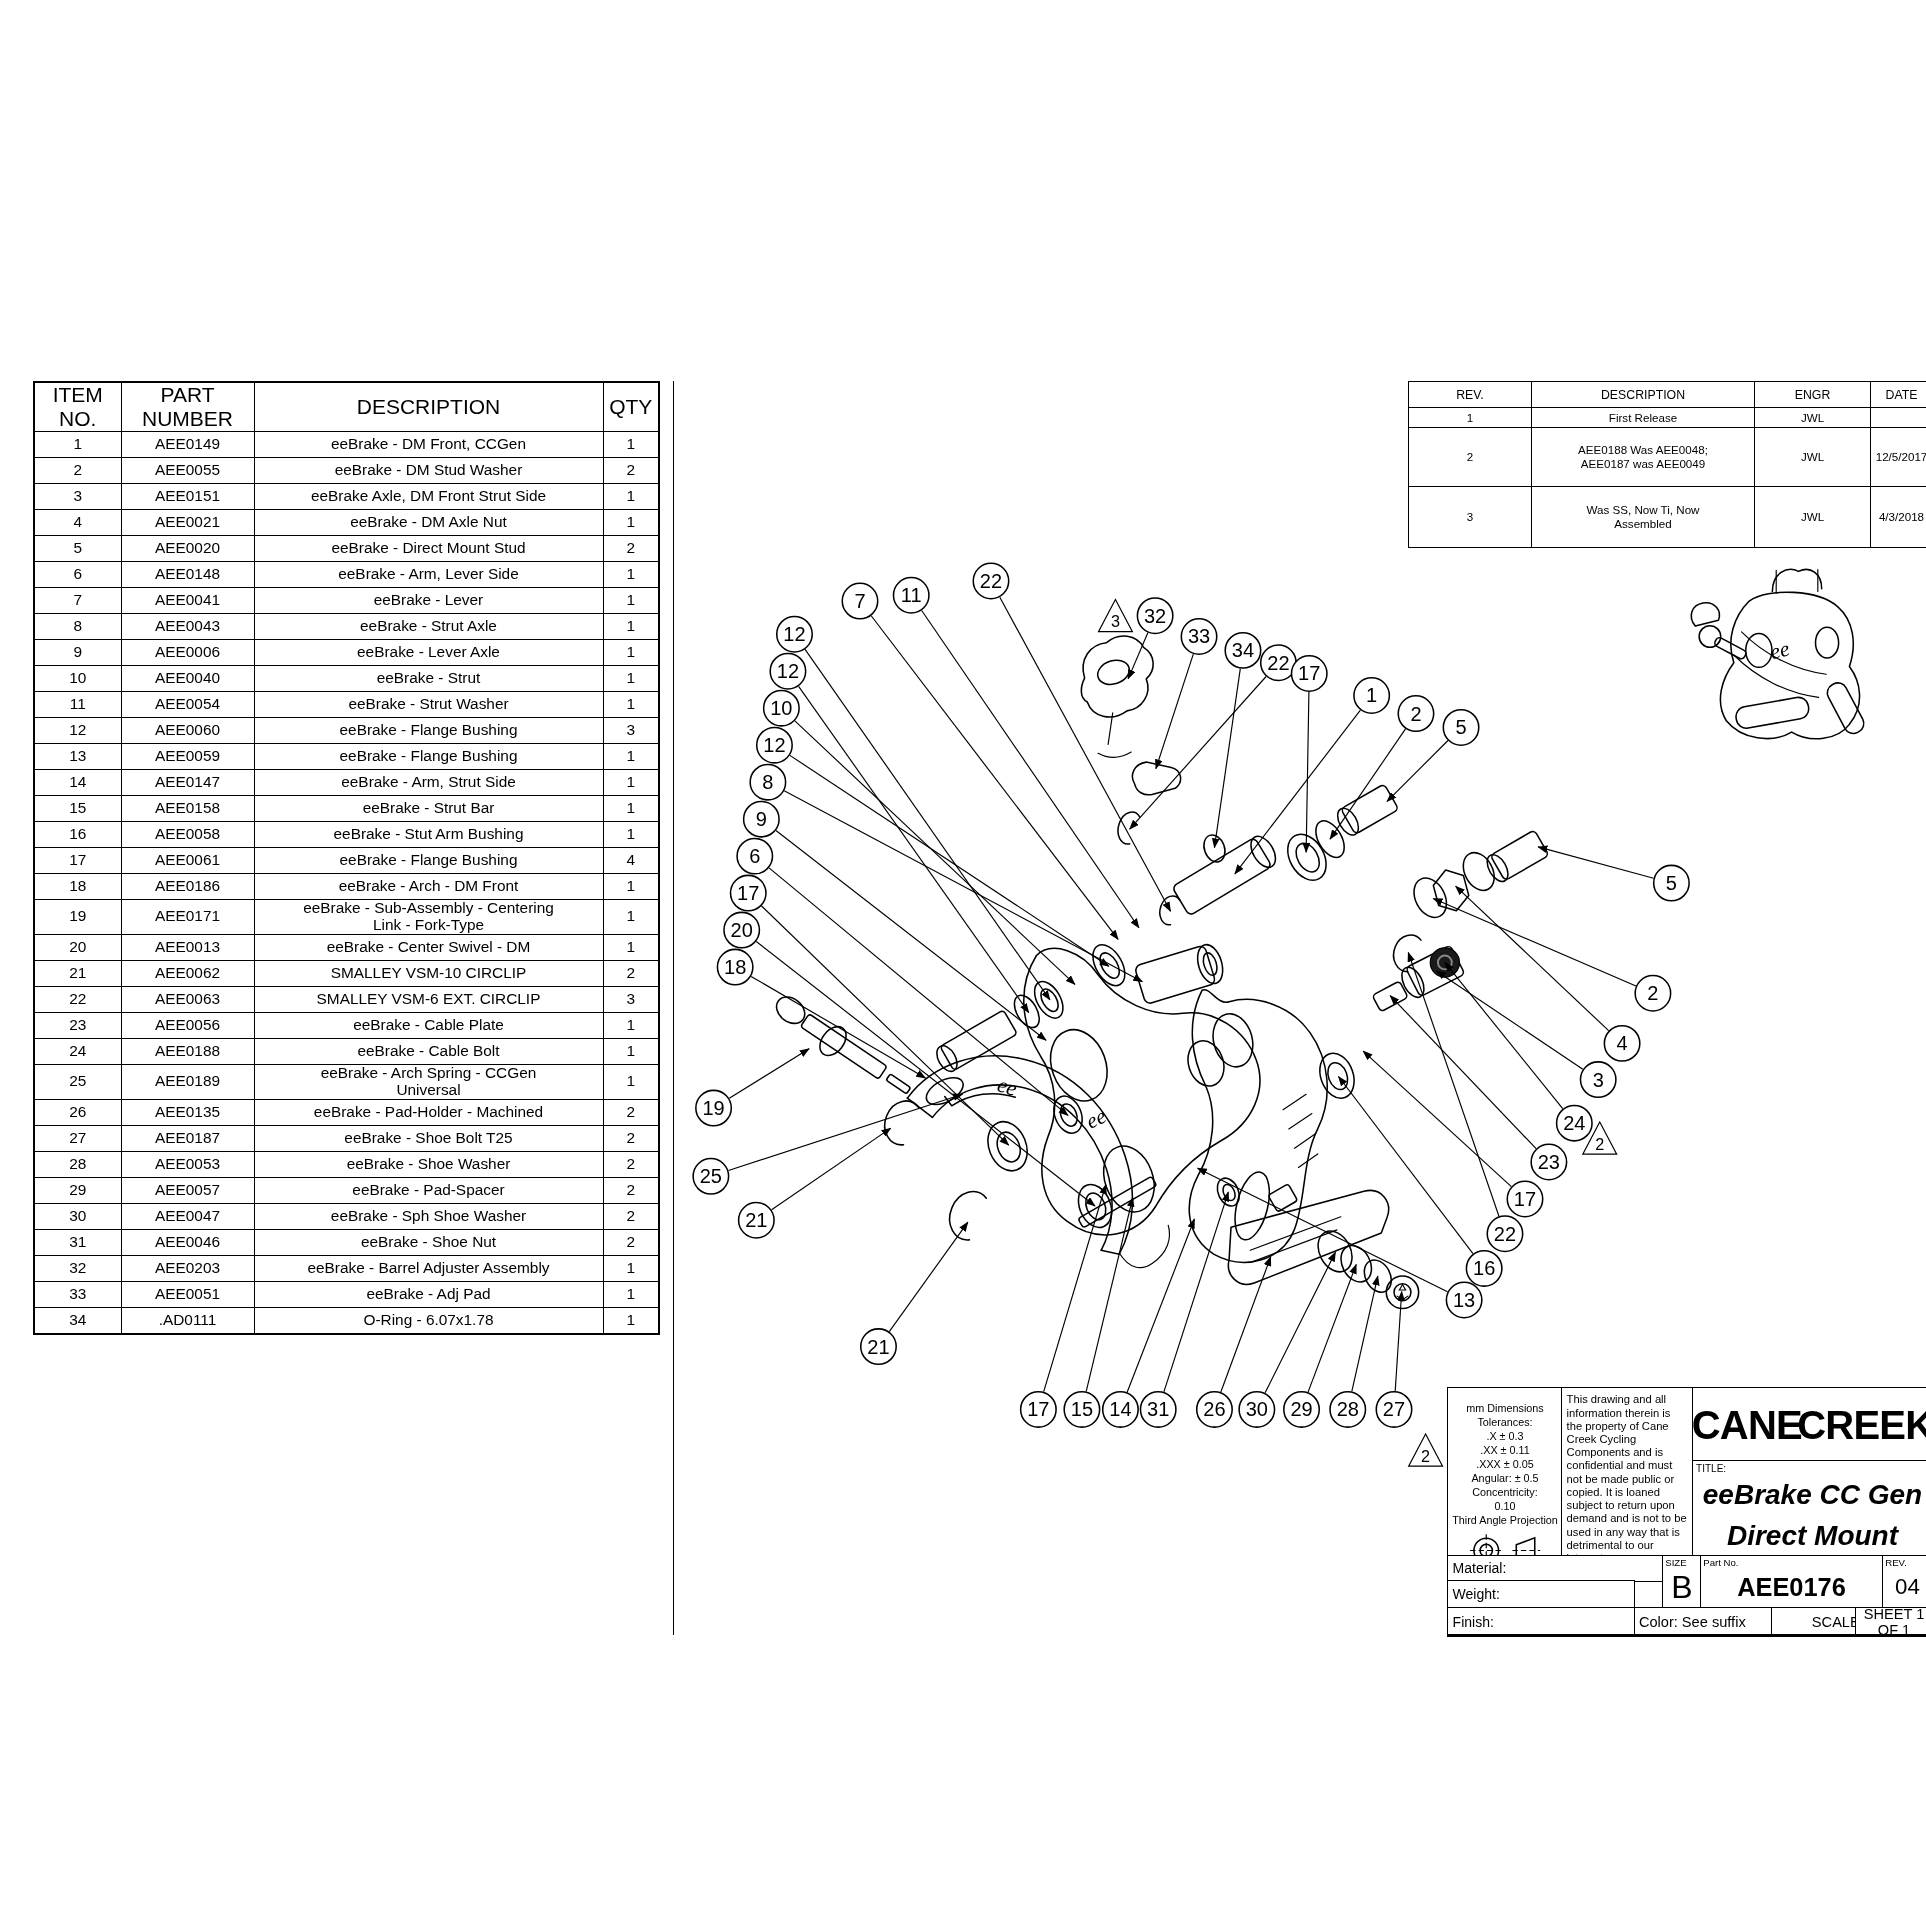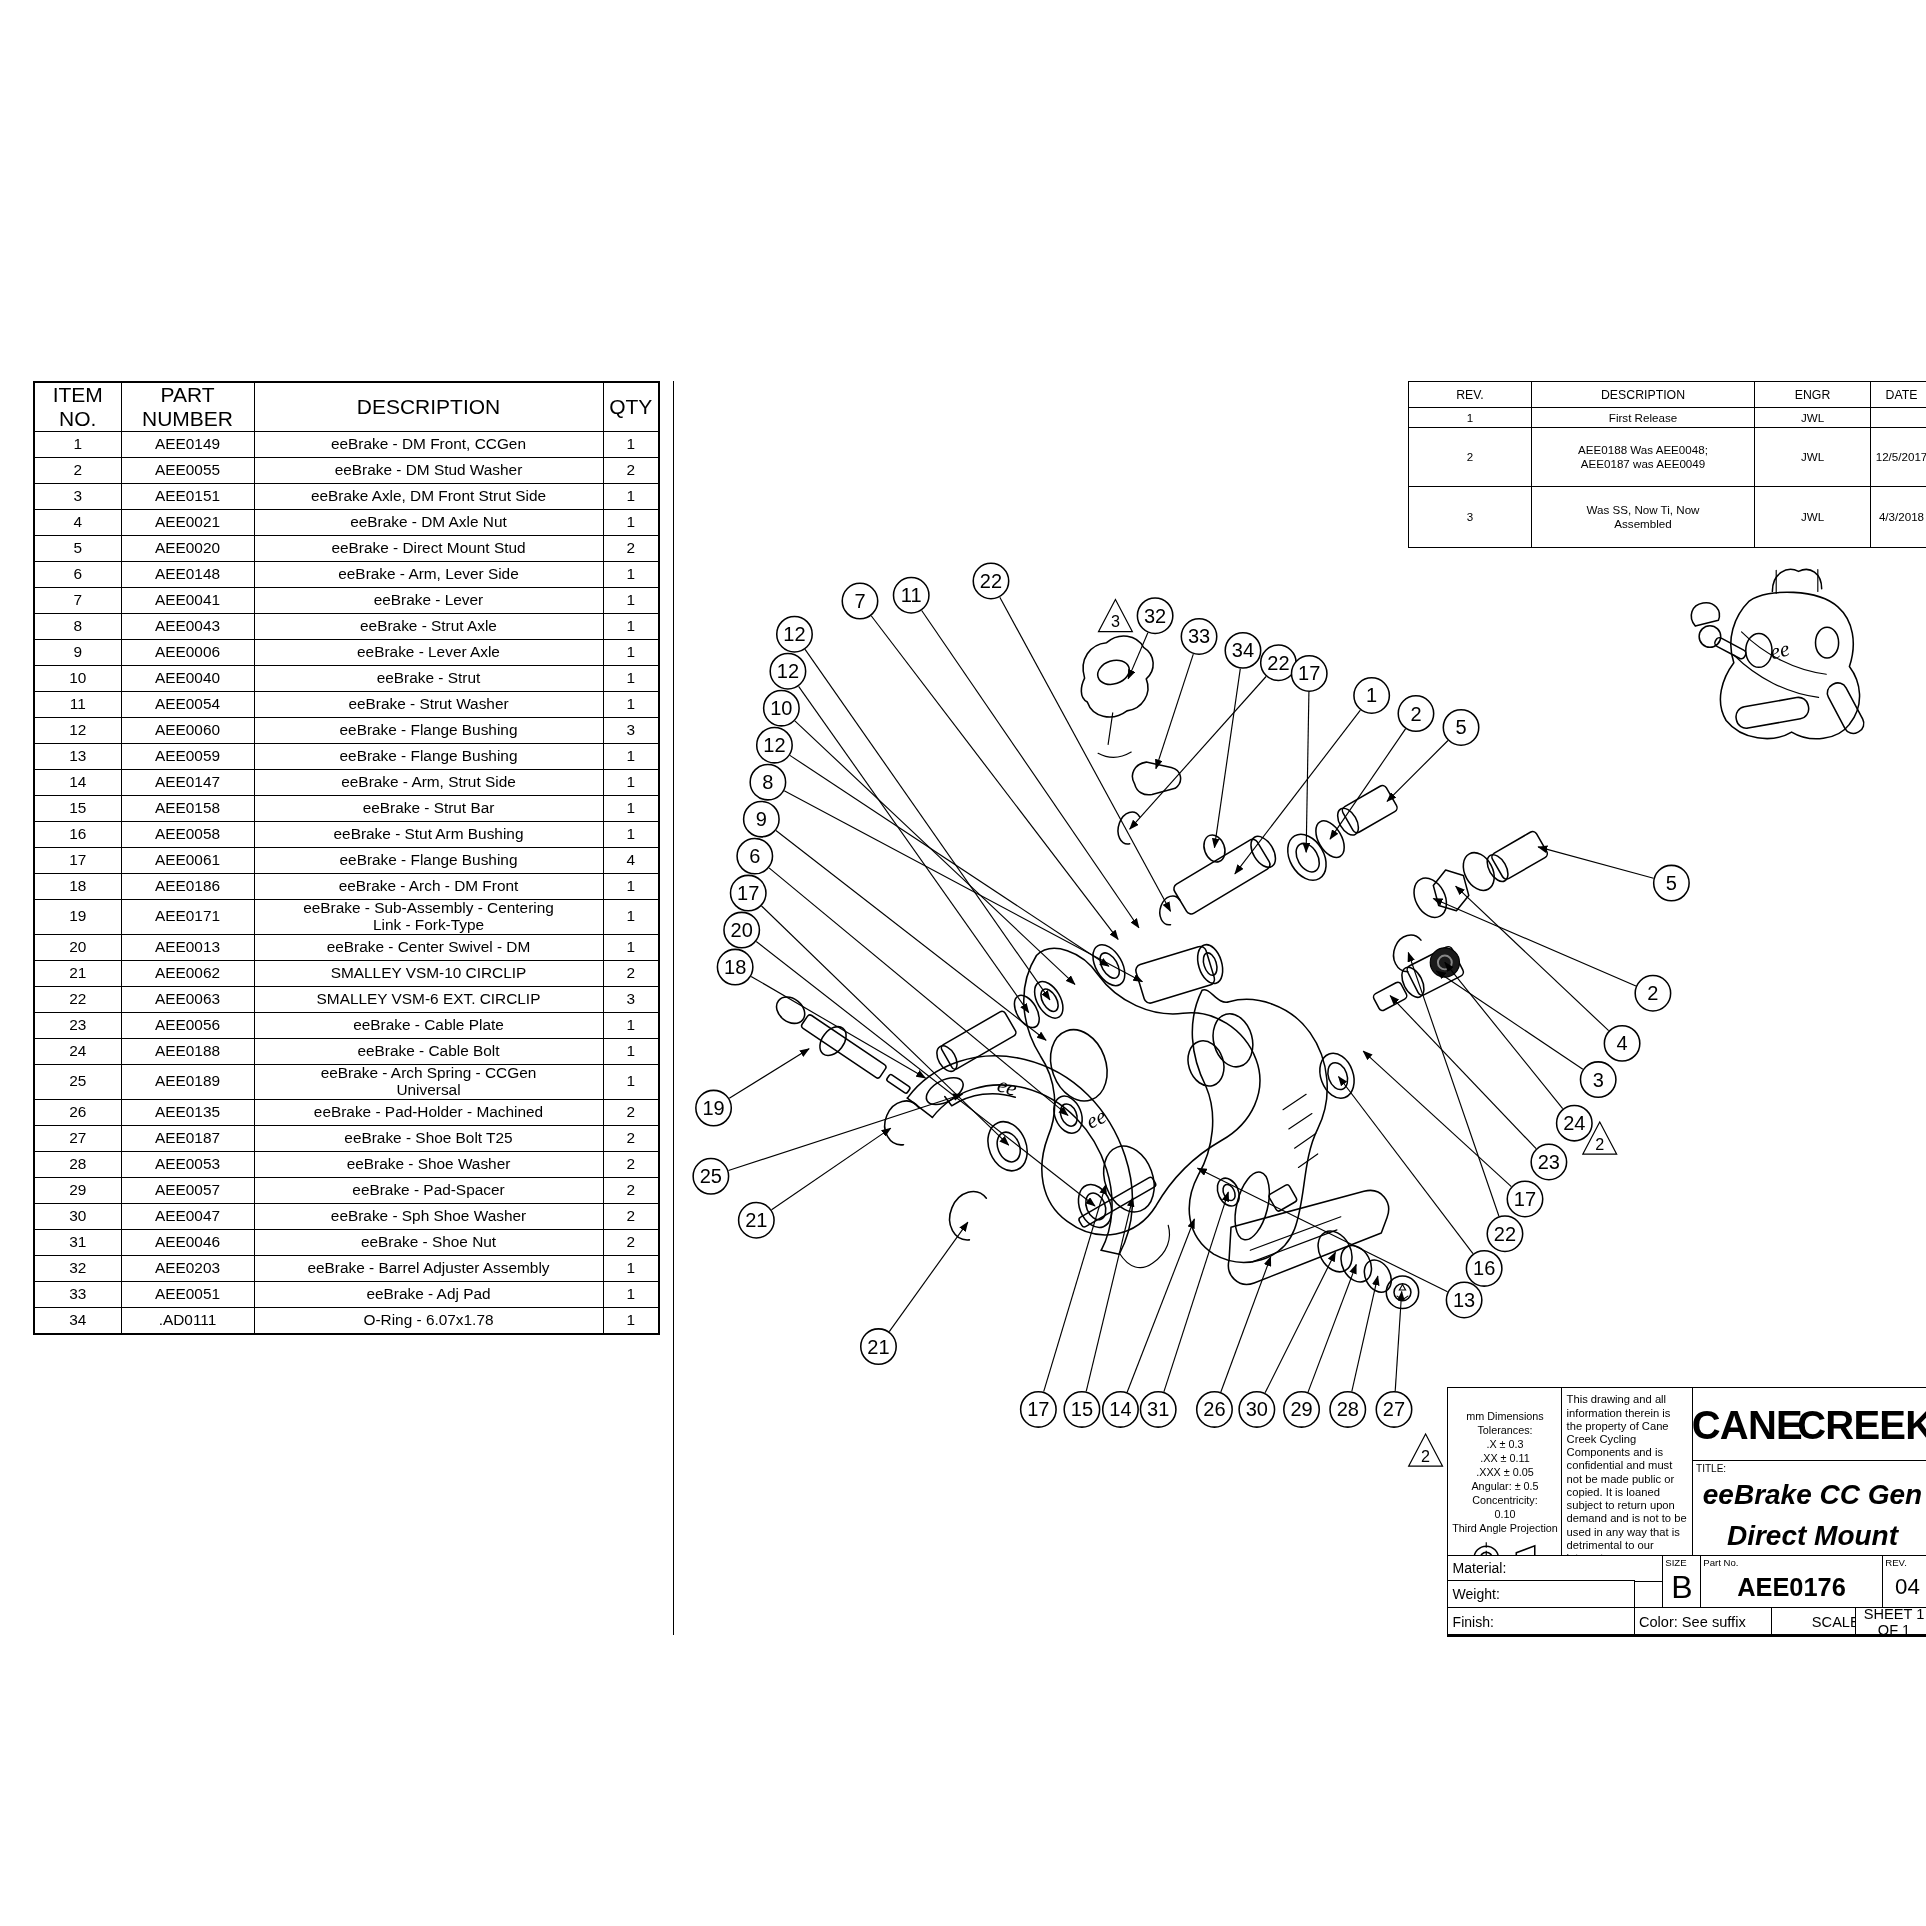--- a/index.html
+++ b/index.html
@@ -23,21 +23,21 @@
   table.rev th{font-size:12.3px;height:25.4px;}
   table.rev td{font-size:11.6px;white-space:pre-line;line-height:1.25;}
 
   
   .vguide{position:absolute;width:1.2px;background:#000;}
 
   
   .tblock{position:absolute;left:1447px;top:1387px;width:486px;height:249px;}
   .tb-box{position:absolute;border:1.5px solid #000;box-sizing:border-box;background:#fff;}
   .tol-box{left:0;top:0;width:116px;height:169px;display:flex;flex-direction:column;
-           align-items:center;text-align:center;font-size:10.8px;line-height:1.3;padding-top:21px;}
+           align-items:center;text-align:center;font-size:10.8px;line-height:1.3;padding-top:13px;}
   .tol-gap{height:10px;}
   .disc-box{left:114px;top:0;width:133px;height:169px;font-size:11.2px;line-height:1.18;
             padding:5.4px 4.6px;box-sizing:border-box;}
   .logo-box{left:245px;top:0;width:241px;height:75px;display:flex;align-items:center;
             justify-content:center;overflow:hidden;}
   .brand{font-size:40px;font-weight:800;letter-spacing:-0.8px;line-height:1;}
   .title-box{left:245px;top:73px;width:241px;height:96px;}
   .title-label{position:absolute;left:3.1px;top:1.5px;font-size:10px;}
   .title-text{position:absolute;left:0;top:14px;width:100%;text-align:center;
               font-size:28px;font-weight:bold;font-style:italic;line-height:1.45;}

